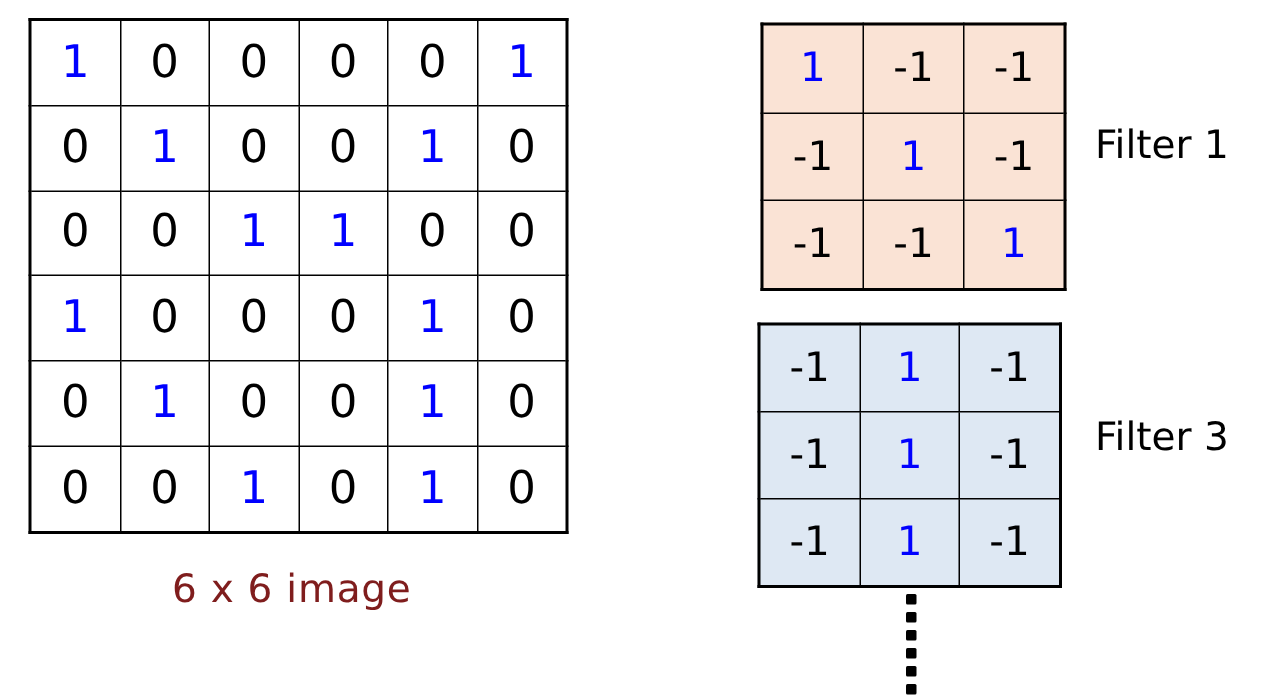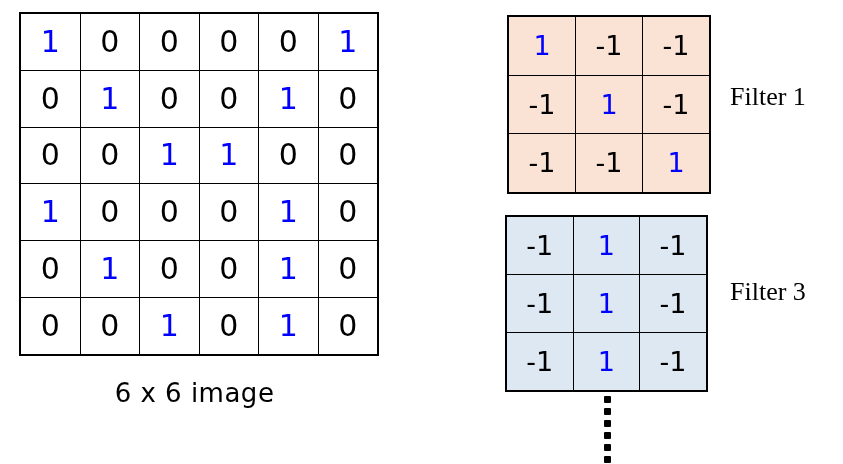--- a/index.html
+++ b/index.html
@@ -51,21 +51,21 @@
   }
 
   
   #image-caption {
     position: absolute;
     left: 19px;
     top: 378px;
     width: 351px;
     text-align: center;
     font-size: 26px;
-    color: #000000;
+    color: #7f1d1d;
     letter-spacing: 0.5px;
   }
 
   
   #filter1-grid {
     left: 507px;
     top: 15px;
     width: 198px;
     height: 173px;
     border: 2.4px solid #000000;
@@ -92,21 +92,20 @@
     border: 1.8px solid #000000;
     font-size: 27px;
   }
 
   .filter-label {
     position: absolute;
     left: 730px;
     font-size: 26px;
     color: #000000;
     white-space: nowrap;
-    font-family: Liberation Serif, serif;
   }
   #filter1-label { top: 82px; }
   #filter2-label { top: 277px; }
 
   
   #ellipsis {
     position: absolute;
     left: 601px;
     top: 396px;
     width: 12px;

